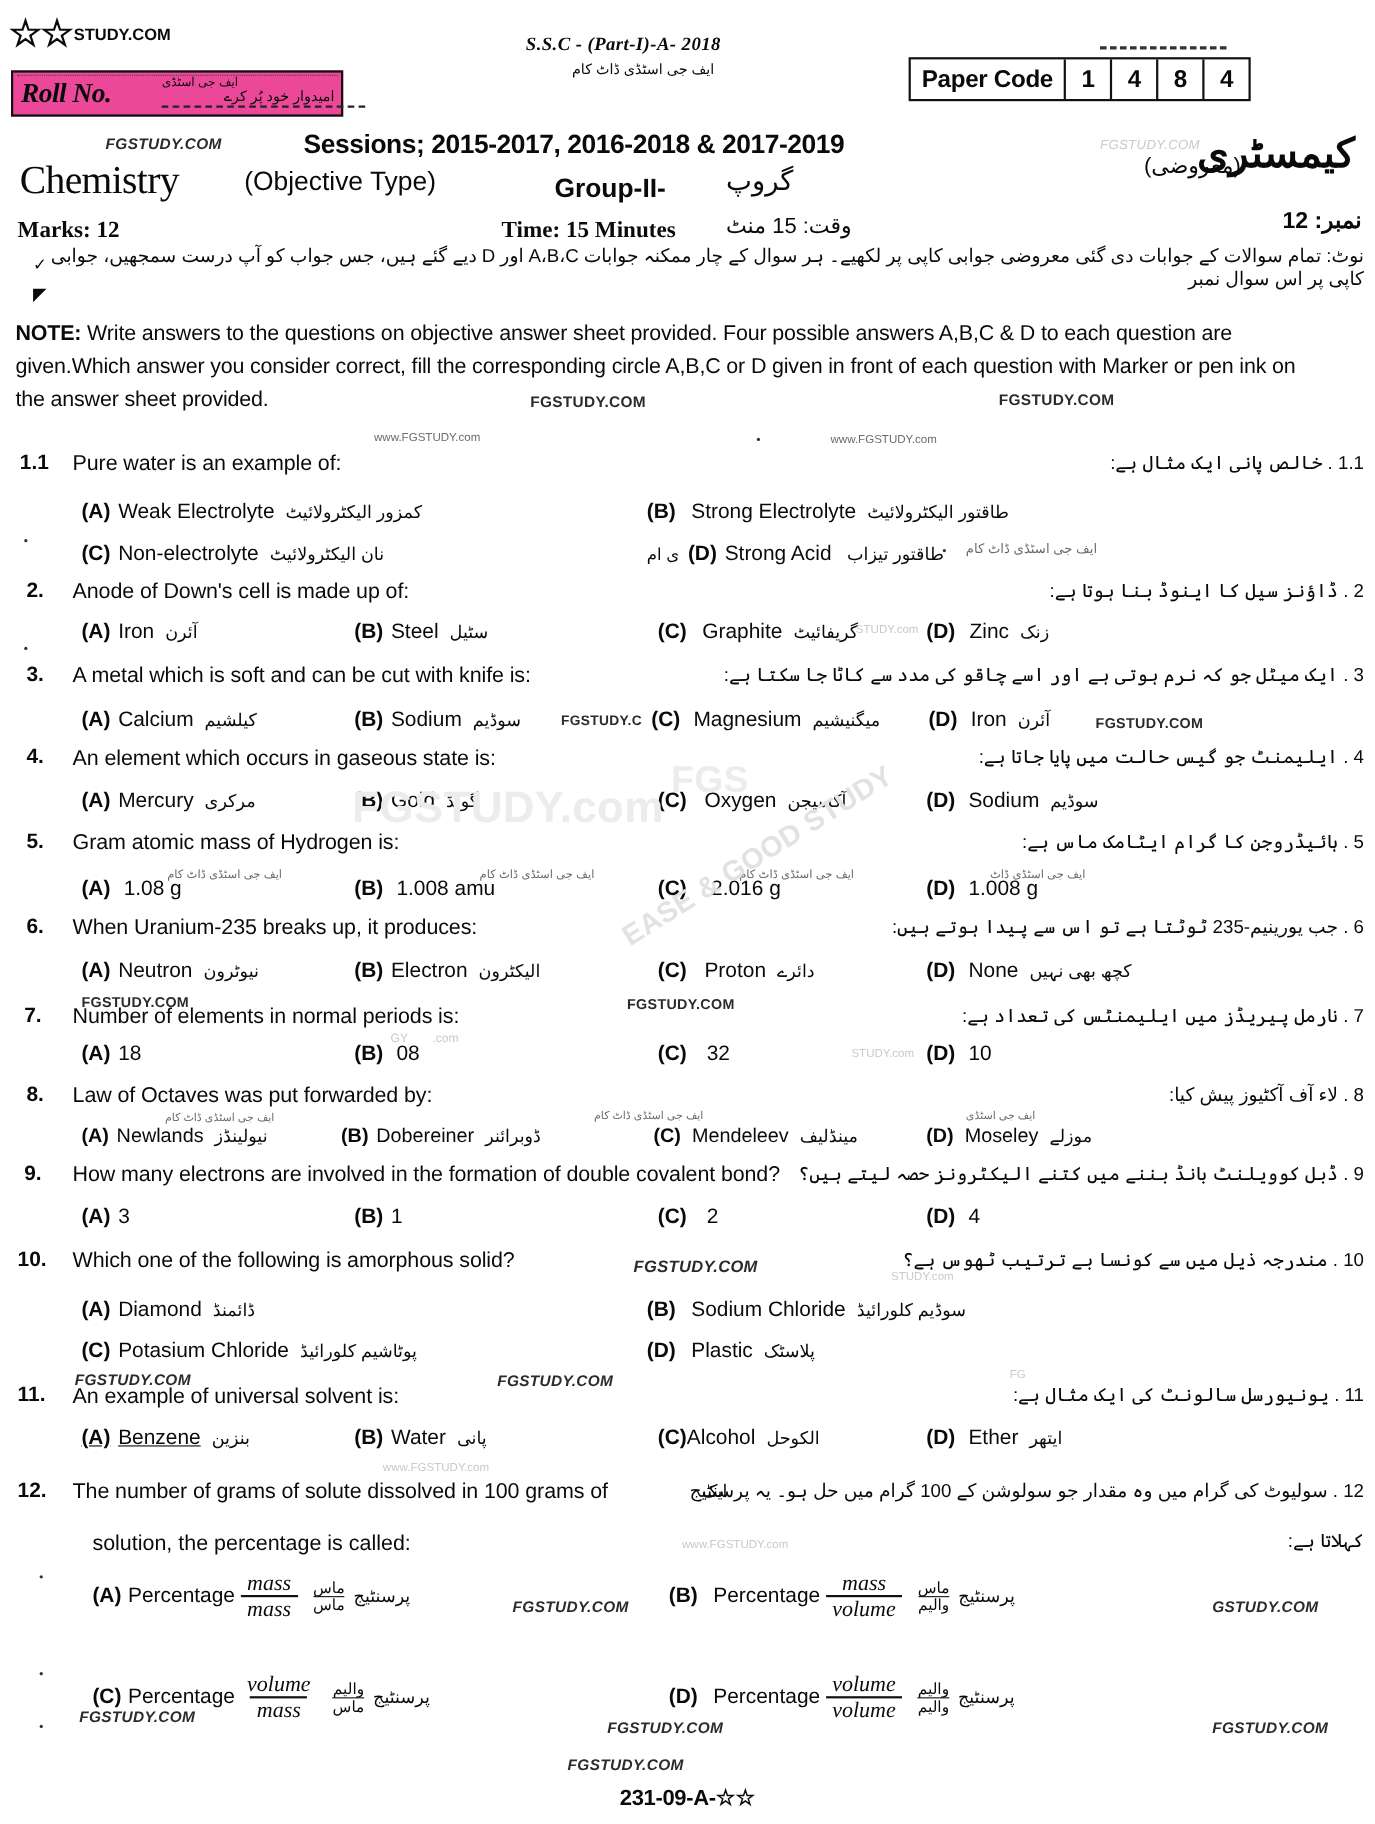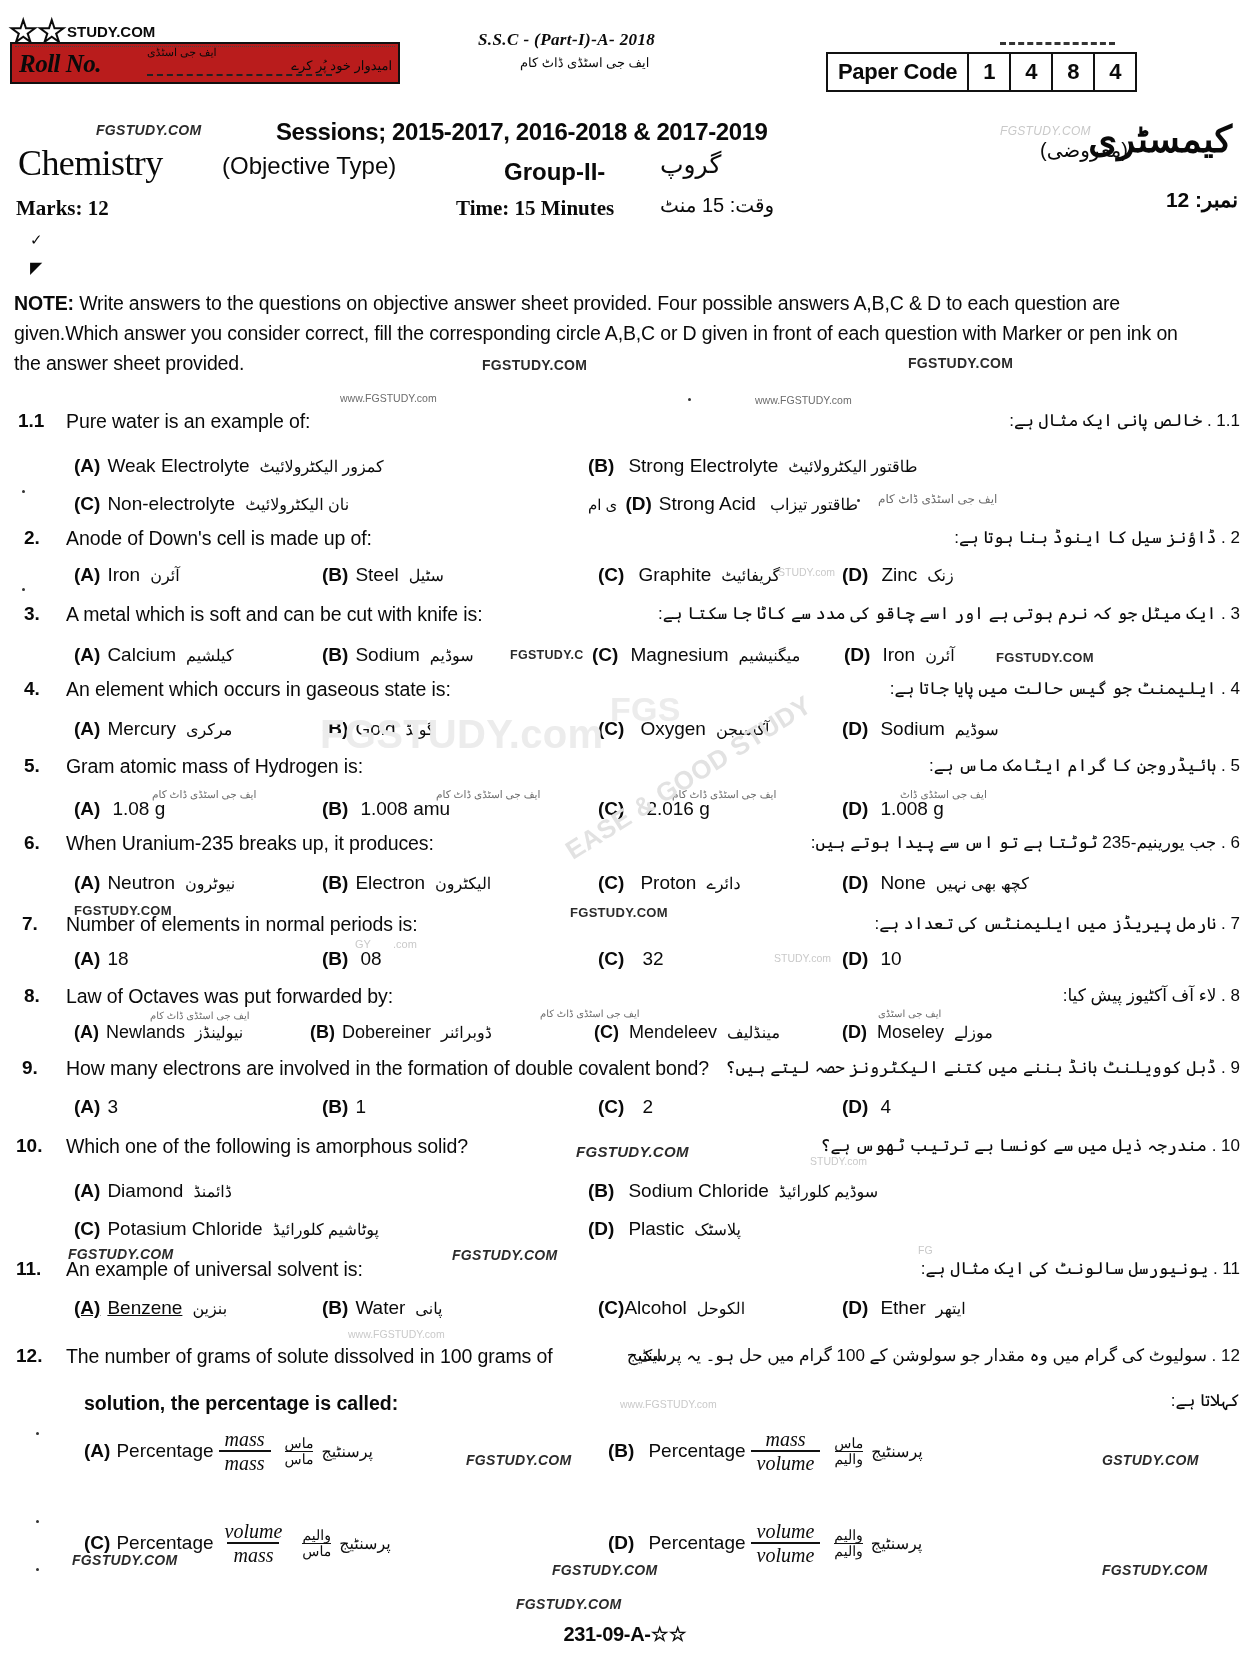--- a/index.html
+++ b/index.html
@@ -15,22 +15,22 @@
   }
   .page { position:absolute; inset:0; }
 
   
   .abs { position:absolute; }
 
   
   .stars-logo { left:8px; top:14px; font-size:34px; line-height:34px; letter-spacing:-2px; font-weight:bold; }
   .stars-logo .sc { font-size:15px; font-family:"Liberation Sans",sans-serif; font-weight:bold; letter-spacing:0px; vertical-align:6px; margin-left:2px;}
   .rollbox {
-    left:10px; top:42px; width:390px; height:42px;
-    border:2.5px solid #111; background:#b91c1c;
+    left:10px; top:64px; width:302px; height:42px;
+    border:2.5px solid #111; background:#ec4899;
   }
   .rollbox .rtxt {
     position:absolute; left:7px; top:6px;
     font-family:"Liberation Serif", serif; font-weight:bold; font-style:italic;
     font-size:25px; letter-spacing:-.5px;
   }
   .rollbox .dots {
     position:absolute; left:135px; top:30px; width:185px;
     border-bottom:2px dashed #222;
   }
@@ -145,20 +145,21 @@
   <div class="abs marks">Marks: 12</div>
   <div class="abs time">Time: 15 Minutes</div>
   <div class="abs time-urdu">وقت: 15 منٹ</div>
   <div class="abs chem-urdu">کیمسٹری</div>
   <div class="abs chem-urdu-paren">(معروضی)</div>
   <div class="abs nmbr-urdu">نمبر: 12</div>
   <div class="wm wm-strong abs wm-faint" style="left:1000px; top:124px; font-size:12px;">FGSTUDY.COM</div>
 
   <div class="abs note-tick">✓</div>
   <div class="abs note-blob">◤</div>
+  <div class="abs urdu-note1">نوٹ: تمام سوالات کے جوابات دی گئی معروضی جوابی کاپی پر لکھیے۔ ہر سوال کے چار ممکنہ جوابات A،B،C اور D دیے گئے ہیں، جس جواب کو آپ درست سمجھیں، جوابی کاپی پر اس سوال نمبر</div>
 
   <div class="abs note-en">
     <b>NOTE:</b>
     <span> Write answers to the questions on objective answer sheet provided. Four possible answers A,B,C &amp; D to each question are given.Which answer you consider correct, fill the corresponding circle A,B,C or D given in front of each question with Marker or pen ink on the answer sheet provided.</span>
   </div>
 
   <div class="wm wm-plain abs" style="left:482px; top:357px;">FGSTUDY.COM</div>
   <div class="wm wm-plain abs" style="left:908px; top:355px;">FGSTUDY.COM</div>
   <div class="wm wm-small abs" style="left:340px; top:392px;">www.FGSTUDY.com</div>
   <div class="wm wm-small abs" style="left:755px; top:394px;">www.FGSTUDY.com</div>
@@ -387,21 +388,21 @@
     <span class="ltr">(D)</span><span class="en" style="margin-left:12px">Ether</span><span class="ur">ایتھر</span>
   </div>
   <div class="wm wm-small abs wm-faint" style="left:348px; top:1328px;">www.FGSTUDY.com</div>
 
   <div class="q" style="top:1345px;">
     <span class="qnum" style="left:16px">12.</span>
     <span class="qtext">The number of grams of solute dissolved in 100 grams of</span>
     <span class="qurdu">12 . سولیوٹ کی گرام میں وہ مقدار جو سولوشن کے 100 گرام میں حل ہو۔ یہ پرسنٹیج</span>
   </div>
   <div class="abs" style="left:638px; top:1346px; font-size:16px; direction:rtl;">ایک</div>
-  <div class="abs" style="left:84px; top:1392px; font-size:19.5px;font-weight:bold;">solution, the percentage is called:</div>
+  <div class="abs" style="left:84px; top:1392px; font-size:19.5px;">solution, the percentage is called:</div>
   <div class="abs" style="right:10px; top:1390px; font-size:17px; direction:rtl;">کہلاتا ہے:</div>
   <div class="wm wm-small abs wm-faint" style="left:620px; top:1398px;">www.FGSTUDY.com</div>
 
   <div class="fracopt" style="left:84px; top:1428px;">
     <span class="ltr">(A)</span>
     <span class="word">Percentage</span>
     <span class="frac">
       <span class="num">mass</span>
       <span class="den">mass</span>
     </span>

